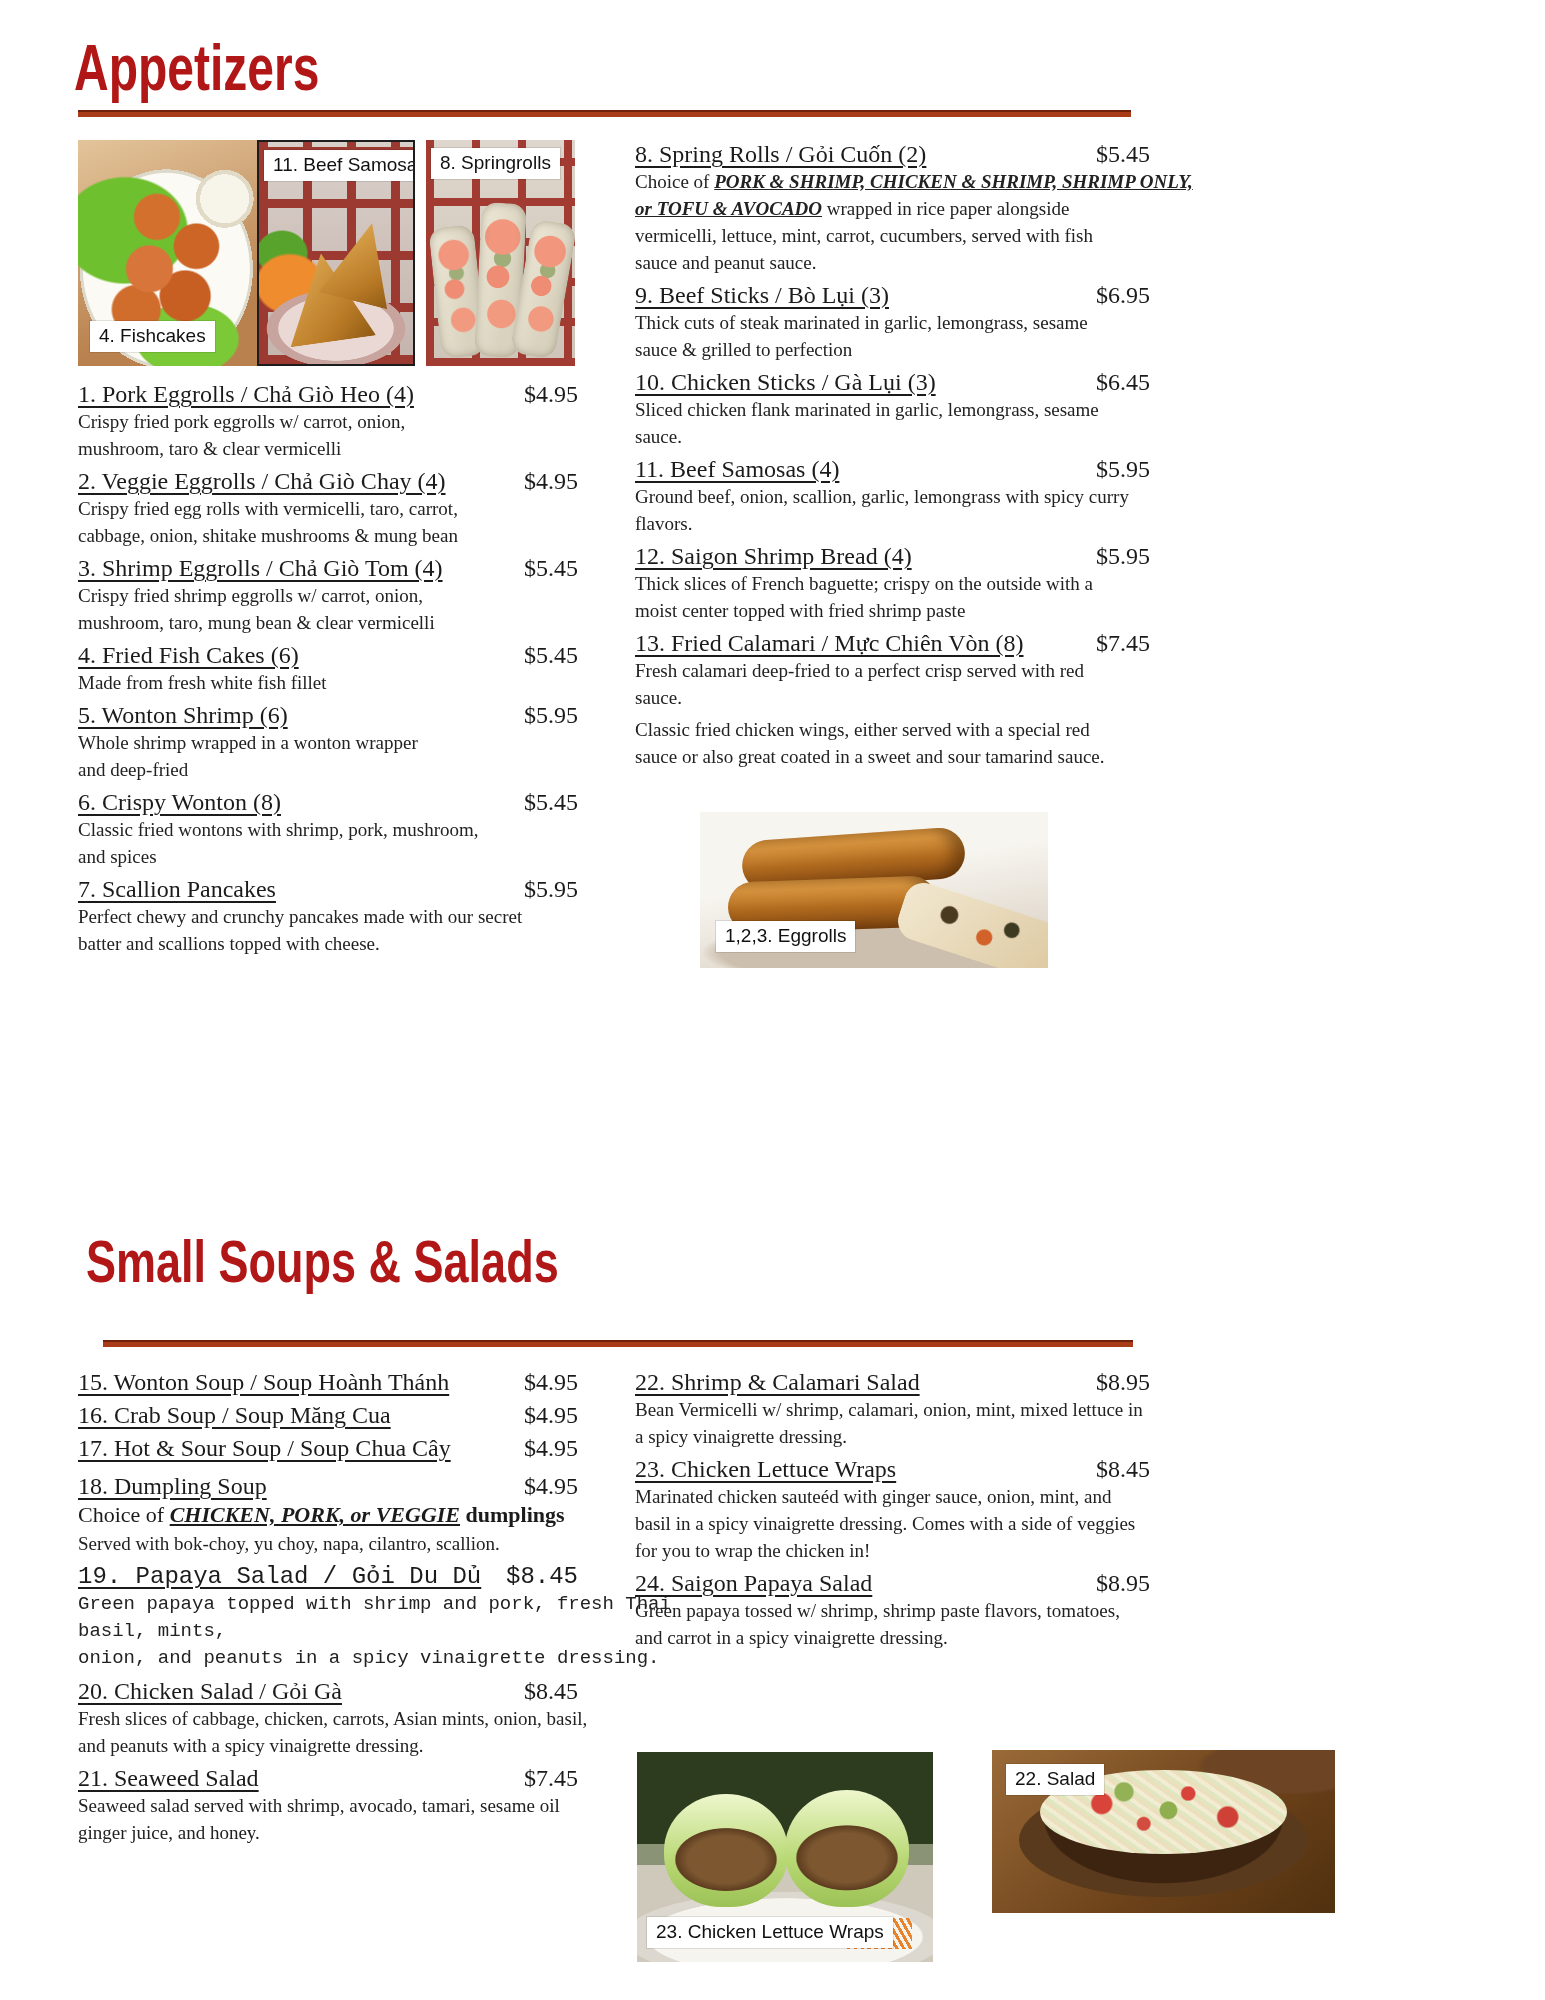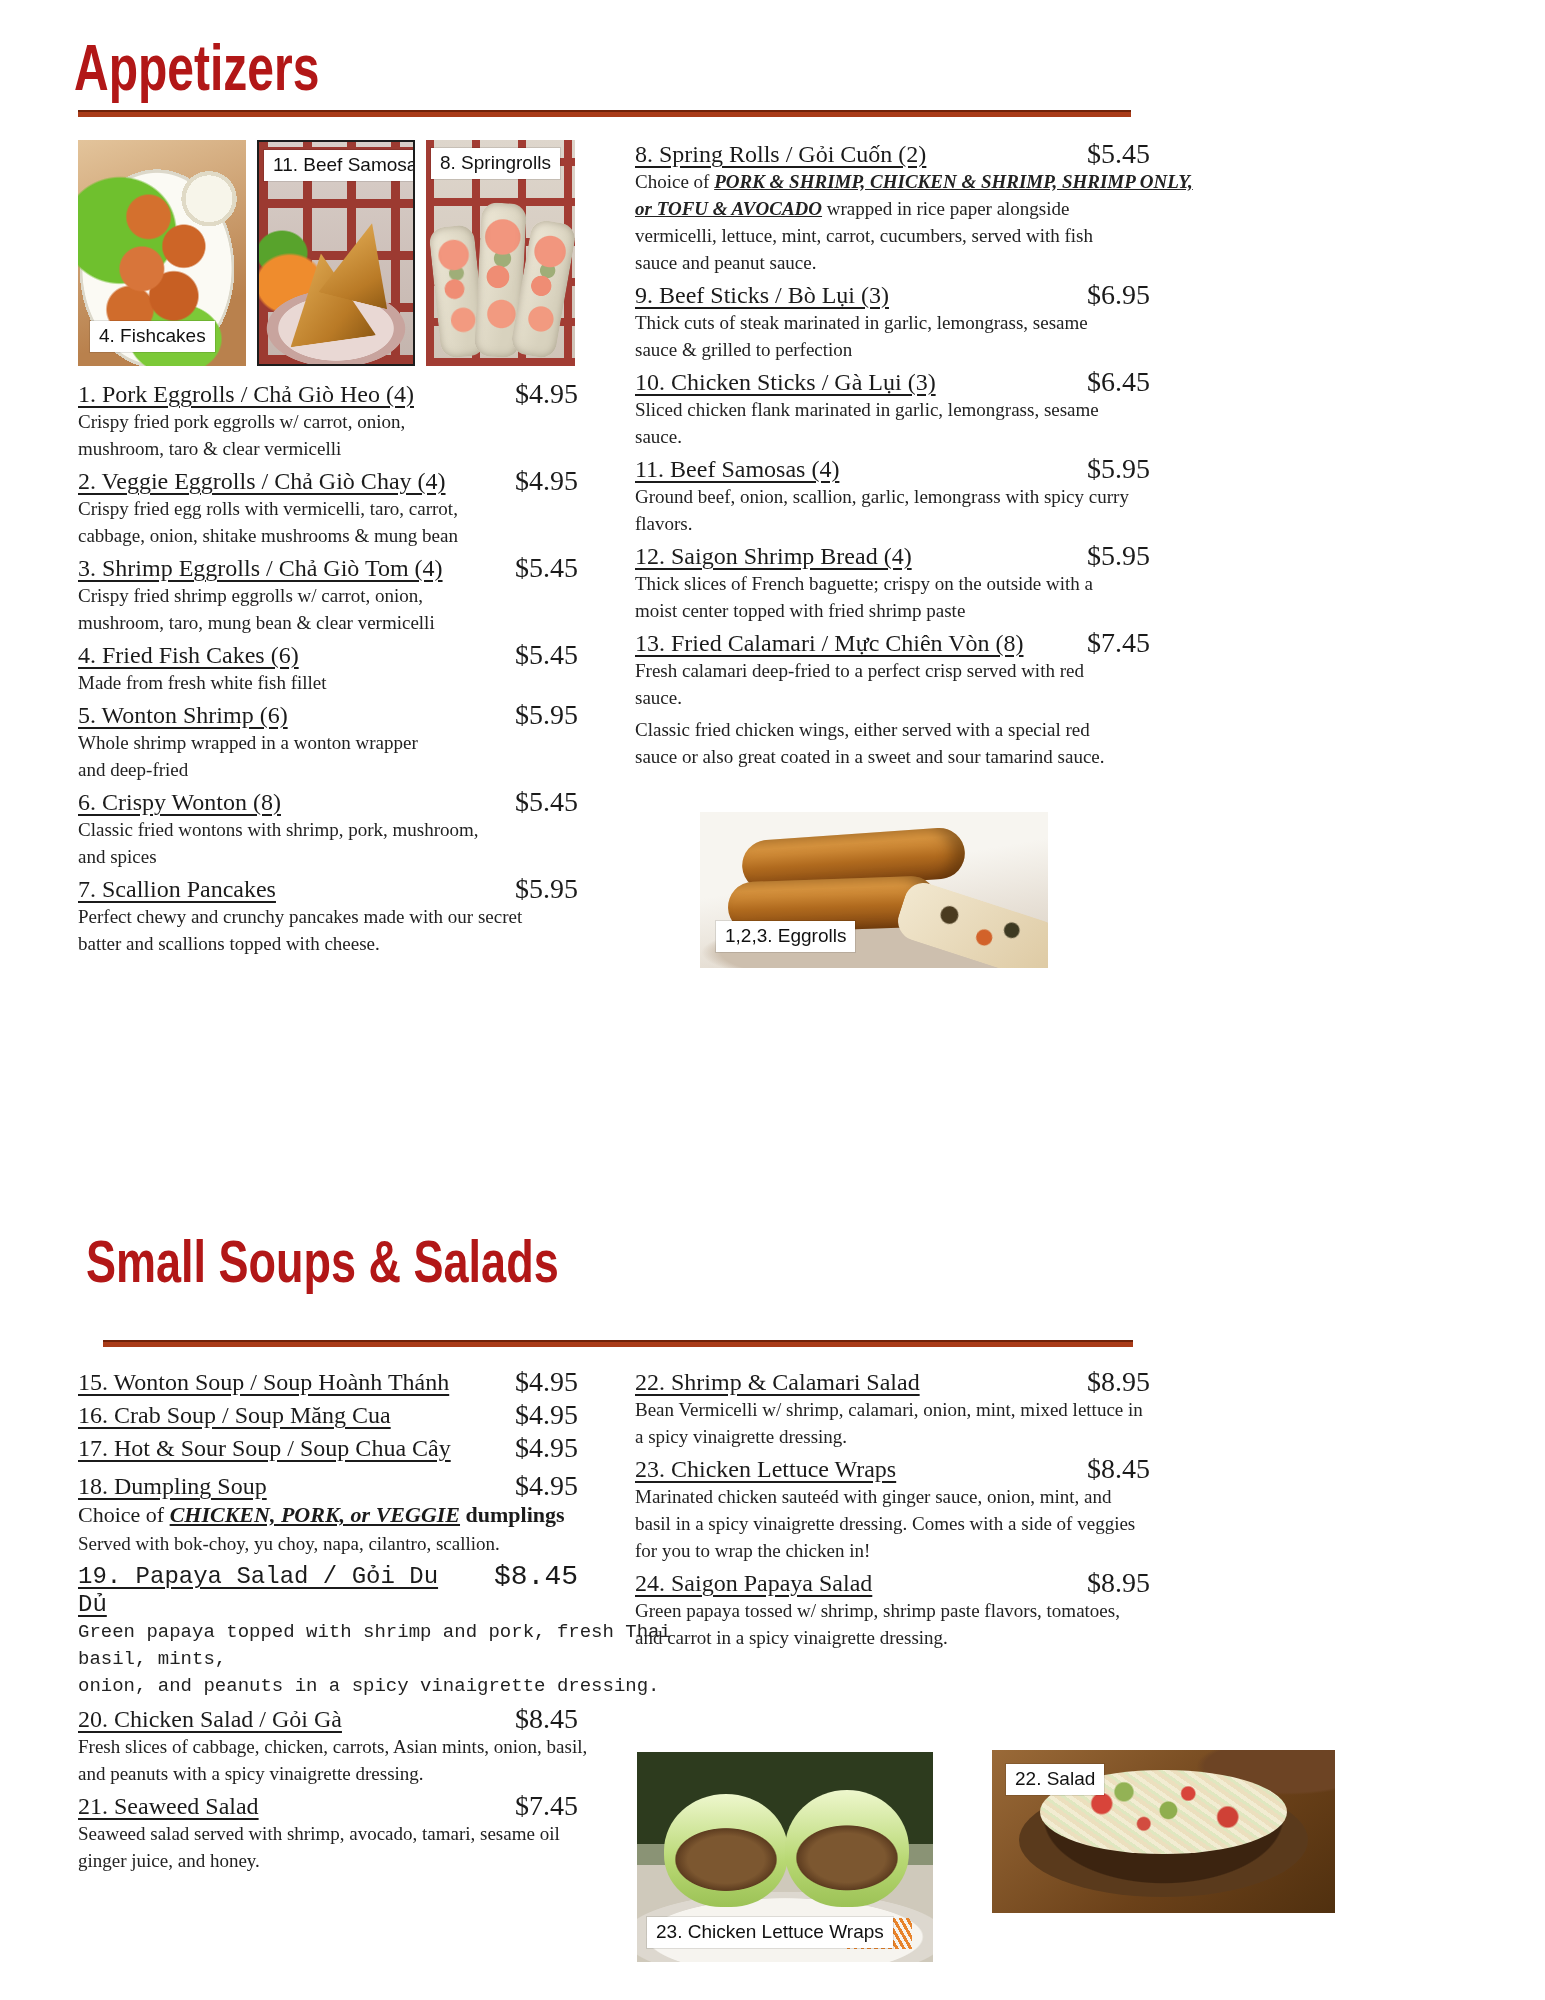--- a/index.html
+++ b/index.html
@@ -26,21 +26,21 @@
   #apps-right{left:635px; top:140px;  width:600px;}
   #soups-left{left:78px;  top:1368px; width:620px;}
   #soups-right{left:635px;top:1368px; width:610px;}
 
   .menu-item{margin:0 0 5px 0;}
   .item-head{display:flex;align-items:flex-start;}
   #apps-left .item-head, #soups-left .item-head{width:500px;gap:9px;}
   #apps-right .item-head, #soups-right .item-head{width:515px;}
   .item-title{flex:1 1 auto;font-size:24px;line-height:28px;
         text-decoration:underline;text-decoration-thickness:1.5px;text-underline-offset:4px;}
-  .item-price{flex:0 0 auto;margin-left:10px;font-size:28px;line-height:28px;}
+  .item-price{flex:0 0 auto;margin-left:10px;font-size:24px;line-height:28px;}
   .item-note{font-size:22px;line-height:30px;}
   .item-desc{font-size:19px;line-height:27px;white-space:pre-line;color:#222;}
   .item-note:empty,.item-desc:empty{display:none;}
   .seg-bi{font-weight:bold;font-style:italic;text-decoration:underline;}
   .seg-b{font-weight:bold;}
   #soups-left > div:nth-of-type(4){margin-top:10px;}
   #soups-left > div:nth-of-type(5){margin-top:6px;font-family:Liberation Mono, monospace;}
 
   .photo{position:absolute;overflow:hidden;}
   .photo-label{position:absolute;background:#fff;color:#111;
@@ -51,21 +51,21 @@
   #photo-fishcakes{left:78px;top:140px;width:168px;height:226px;background:
     radial-gradient(circle at 78% 26%, #f7f5ea 0 11%, #e0dac6 11% 13%, transparent 13%),
     radial-gradient(circle at 42% 34%, #d4702e 0 12%, transparent 13%),
     radial-gradient(circle at 63% 47%, #cd6527 0 13%, transparent 14%),
     radial-gradient(circle at 38% 57%, #d8753a 0 13%, transparent 14%),
     radial-gradient(circle at 57% 69%, #c75f23 0 13%, transparent 14%),
     radial-gradient(circle at 31% 75%, #d06c2c 0 11%, transparent 12%),
     radial-gradient(ellipse 34% 24% at 25% 40%, #6fc02e 0 96%, transparent 100%),
     radial-gradient(ellipse 28% 16% at 58% 88%, #7cc938 0 96%, transparent 100%),
     radial-gradient(ellipse 46% 44% at 47% 57%, #fbfaf4 0 96%, #dcd8ca 97% 100%, transparent 100%),
-    linear-gradient(160deg,#e3c49b,#b9814d 75%);}
+    linear-gradient(160deg,#e3c49b,#b9814d 75%); padding-left: 20px;}
   
   #photo-samosas{left:257px;top:140px;width:158px;height:226px;border:2px solid #1d1d1d;box-sizing:border-box;background:
     radial-gradient(ellipse 62% 24% at 50% 84%, #e9d8d4 0 60%, #c8a49e 61% 72%, transparent 73%),
     radial-gradient(ellipse 26% 16% at 20% 64%, #ef8c2d 0 80%, transparent 88%),
     radial-gradient(ellipse 18% 11% at 15% 50%, #58a32c 0 88%, transparent 95%),
     repeating-linear-gradient(90deg,#9c3a31 0 9px, transparent 9px 44px),
     repeating-linear-gradient(0deg,#9c3a31 0 9px, transparent 9px 52px),
     linear-gradient(#d9cfc9,#c4b4ad);}
   .samosa{position:absolute;background:linear-gradient(135deg,#e8b45c,#b97a26 70%,#8e5a14);
     clip-path:polygon(50% 0,100% 100%,0 100%);}

